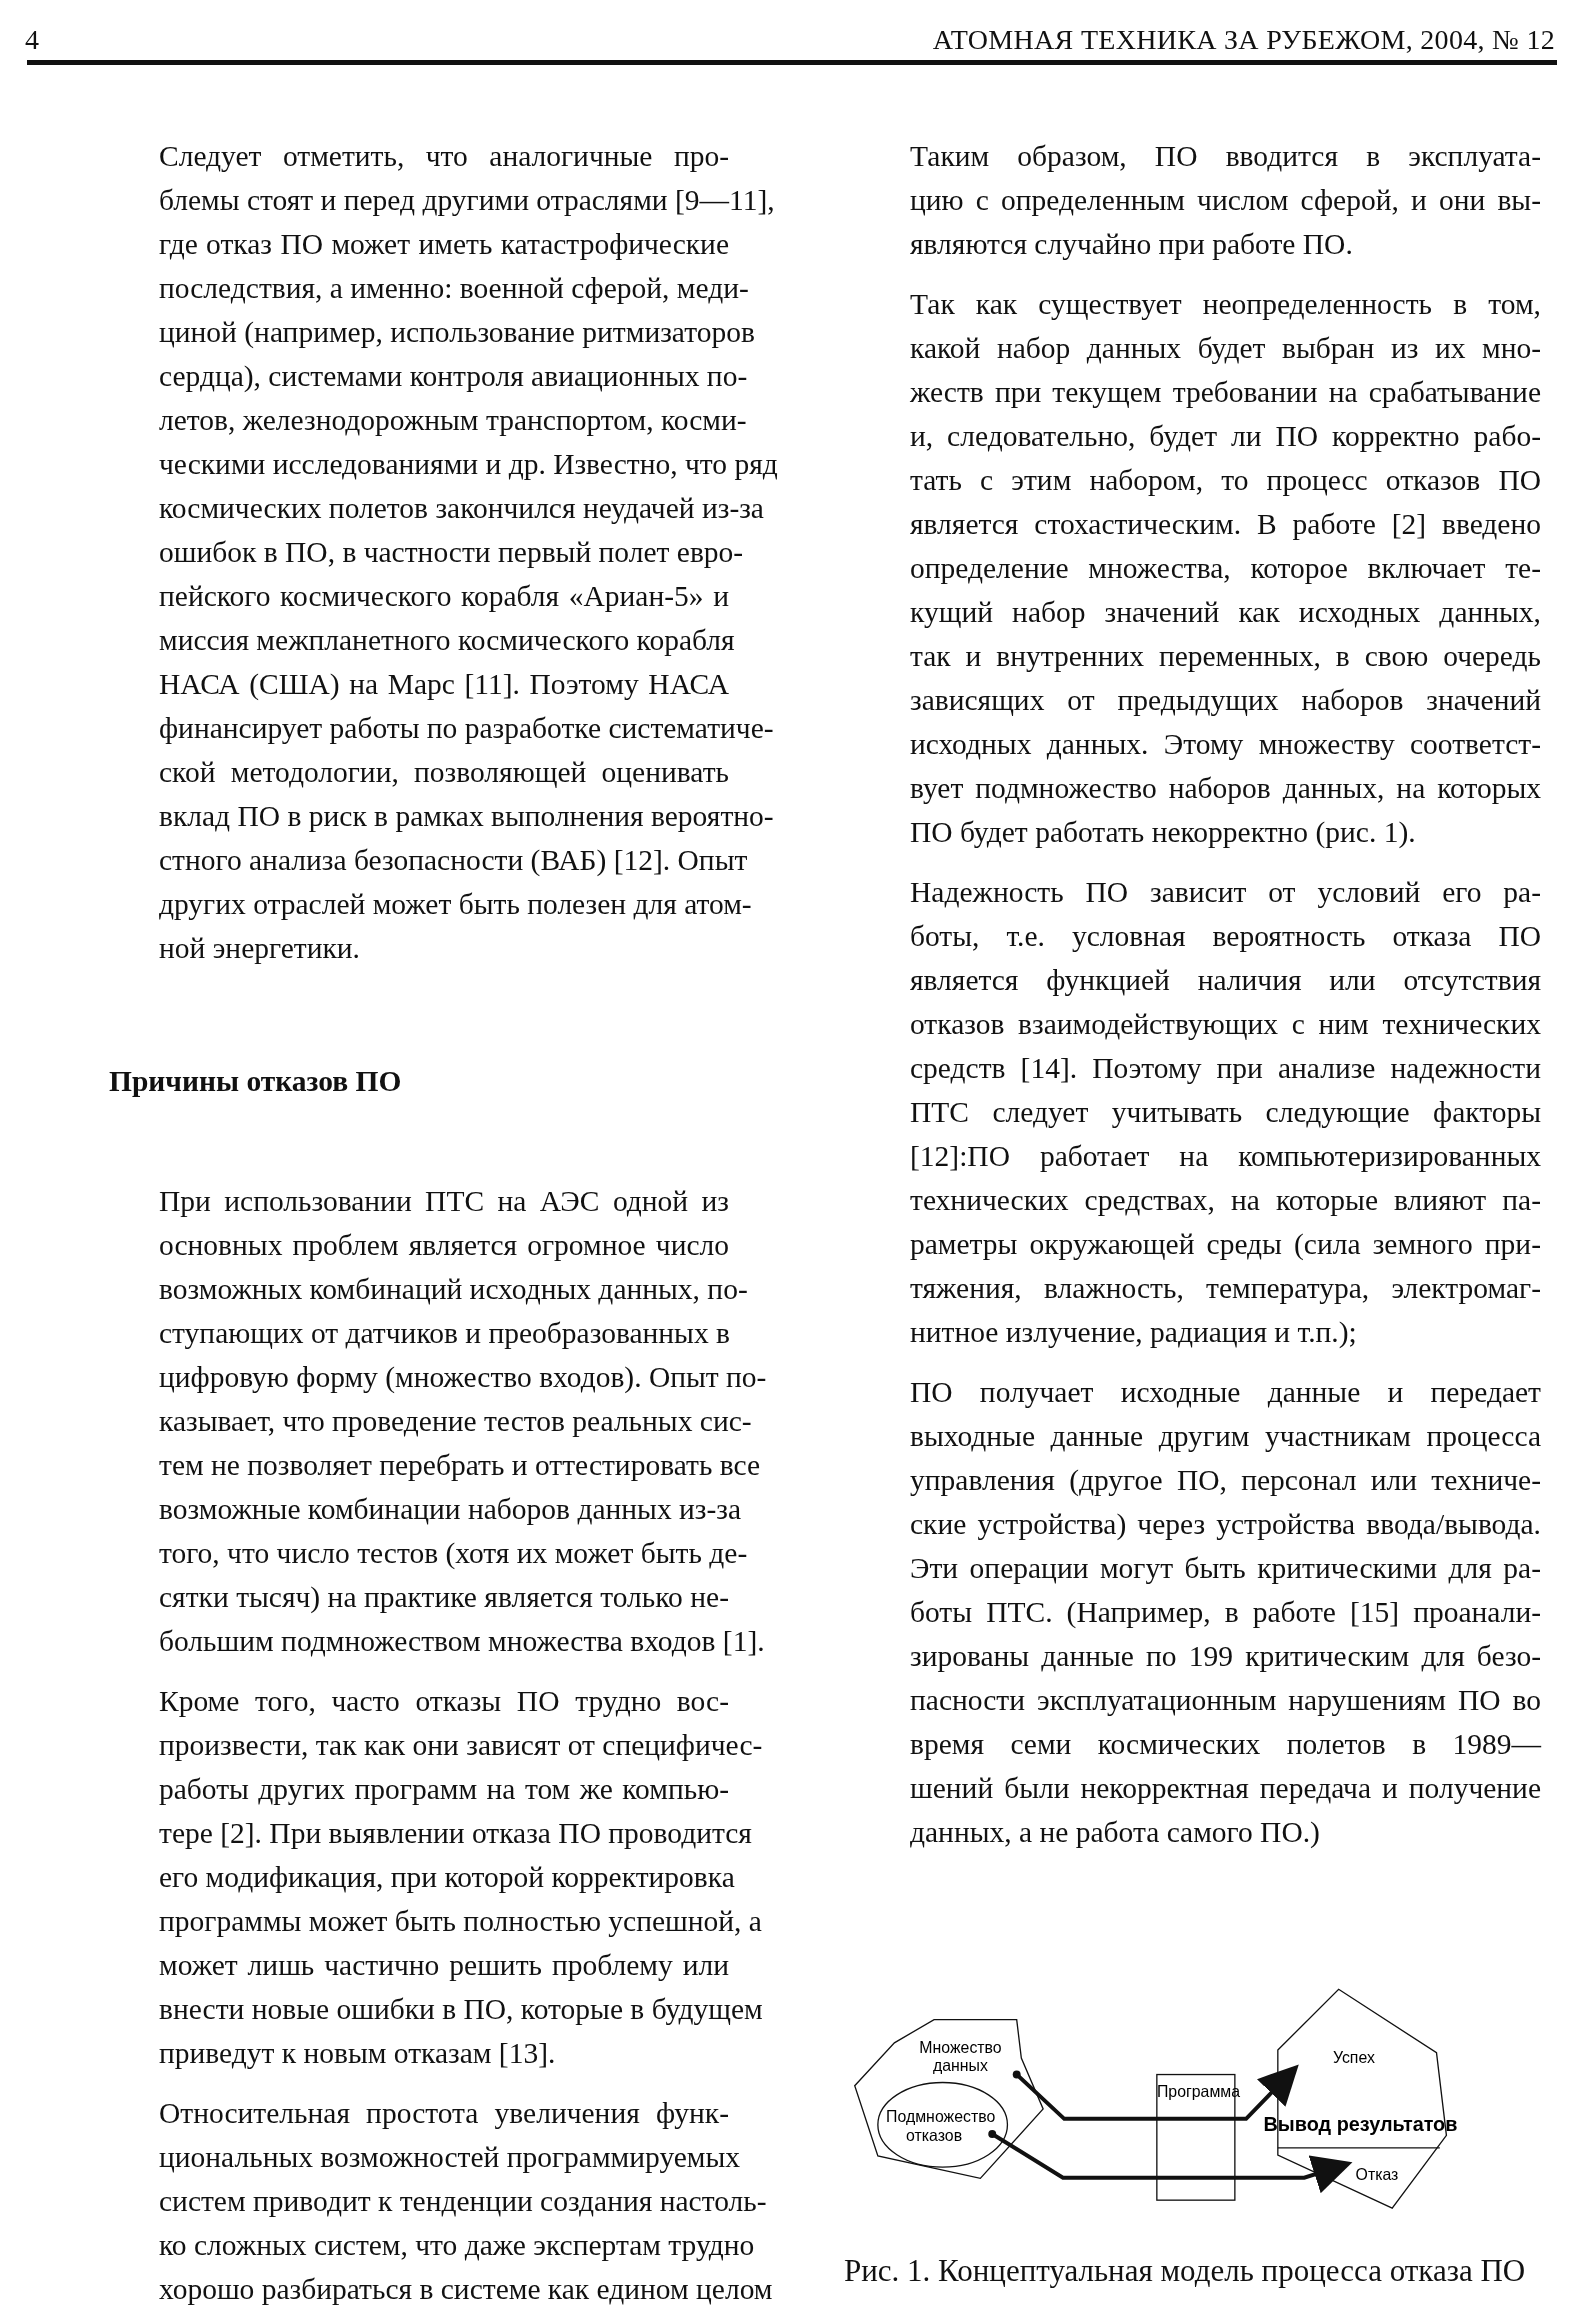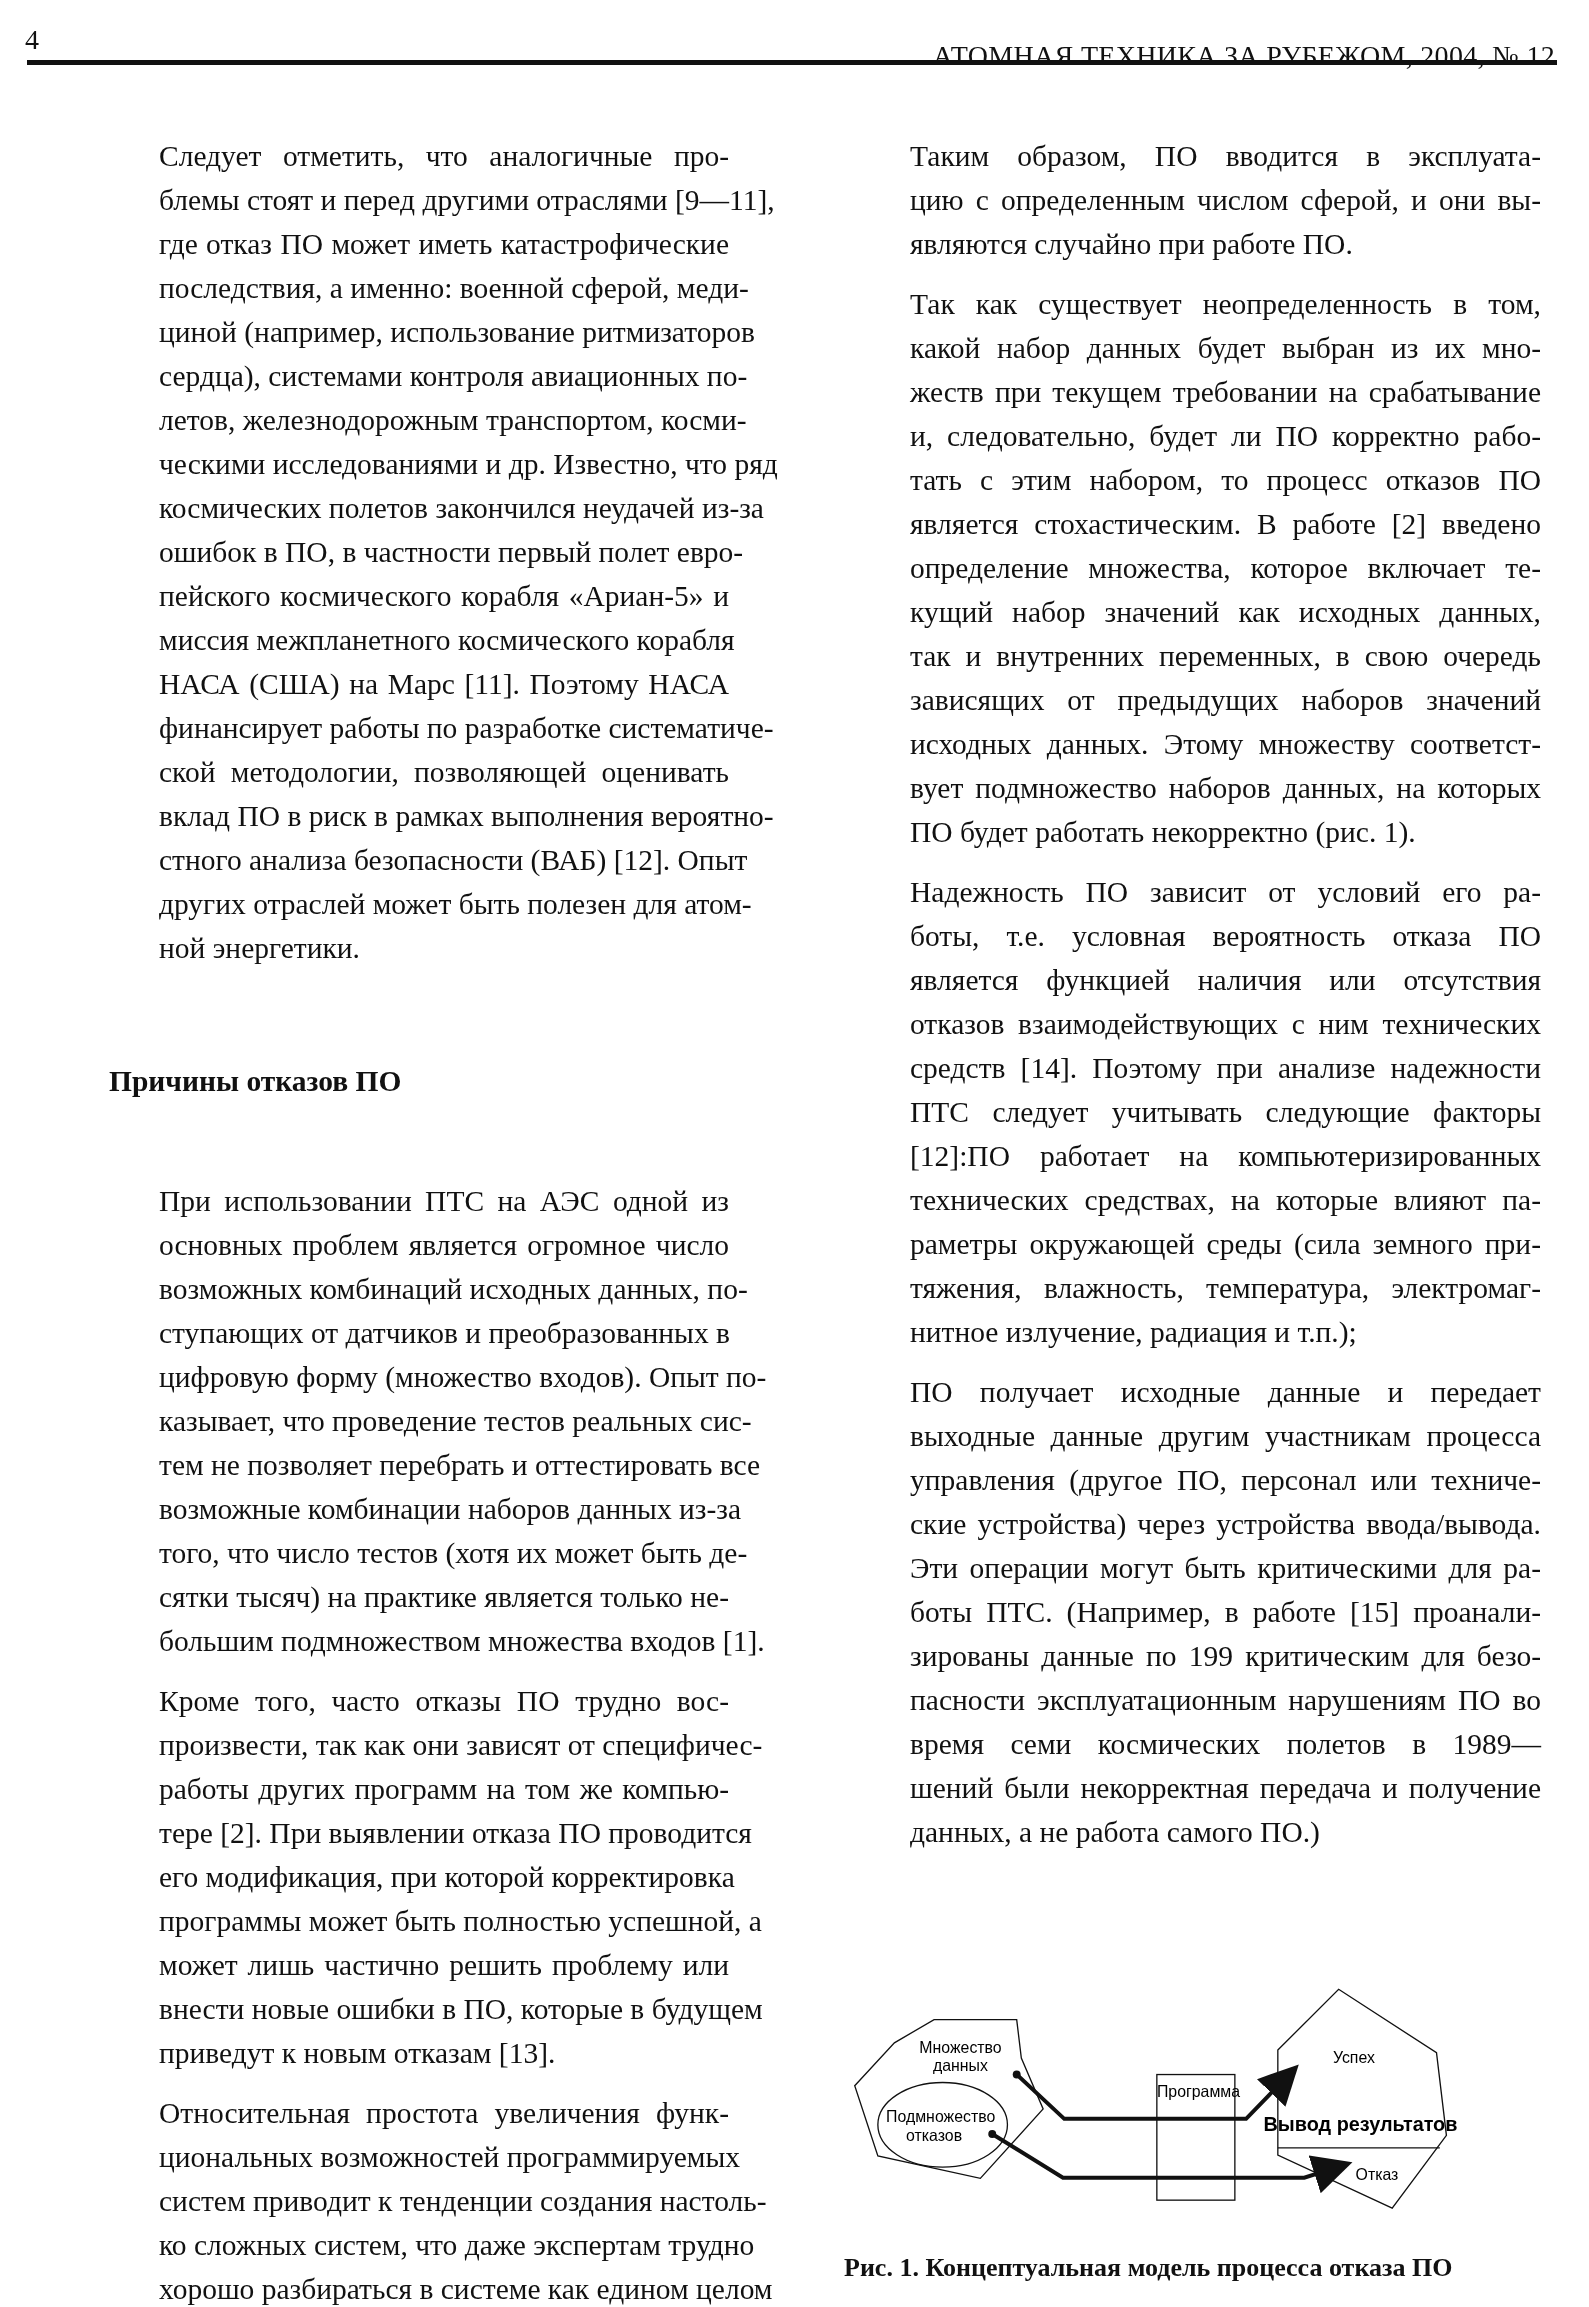--- a/index.html
+++ b/index.html
@@ -1,31 +1,31 @@
 <!DOCTYPE html>
 <html style="font-size:10.6px"><head>
 <meta charset="utf-8">
 <style>
   html, body { margin:0; padding:0; background:#ffffff; }
   body { width:1589px; height:2307px; position:relative; overflow:hidden; color:#111; font-family:"Liberation Serif", serif; }
   .hdr { position:absolute; top:24px; left:25px; right:34px; height:40px; font-size:28px; }
   .hdr .pg { position:absolute; left:0; top:0; }
-  .hdr .jt { position:absolute; right:0; top:16px; letter-spacing:0.3px; }
+  .hdr .jt { position:absolute; right:0; top:0; letter-spacing:0.3px; }
   .rule { position:absolute; left:26.5px; right:32px; top:60px; height:5.3px; background:#111; }
   .col { position:absolute; top:118px; font-size:29.5px; line-height:44px; text-align:justify; }
   .col.left { left:93px; width:652px; }
   .col.right { left:844px; width:713px; }
   .col p { margin:16px; text-indent:0; }
   .col p.ind { text-indent:50px; }
   .col p .ln { display:block; text-align:justify; text-align-last:justify; white-space:nowrap; }
   .col p .ln.last { text-align-last:left; }
   .heading { font-weight:bold; text-indent:0 !important; }
   .gap { height:44px; }
   .fig { position:absolute; left:841px; top:1980px; width:715px; height:238px; }
-  .caption { position:absolute; left:844px; top:2253px; font-size:26px; font-weight:bold; white-space:nowrap; }
+  .caption { position:absolute; left:844px; top:2253px; font-size:31px; font-weight:normal; white-space:nowrap; }
   svg text { font-family:"Liberation Sans", sans-serif; }
 </style>
 </head>
 <body>
 
 <div class="hdr">
   <span class="pg">4</span>
   <span class="jt">АТОМНАЯ ТЕХНИКА ЗА РУБЕЖОМ, 2004, № 12</span>
 </div>
 <div class="rule"></div>

